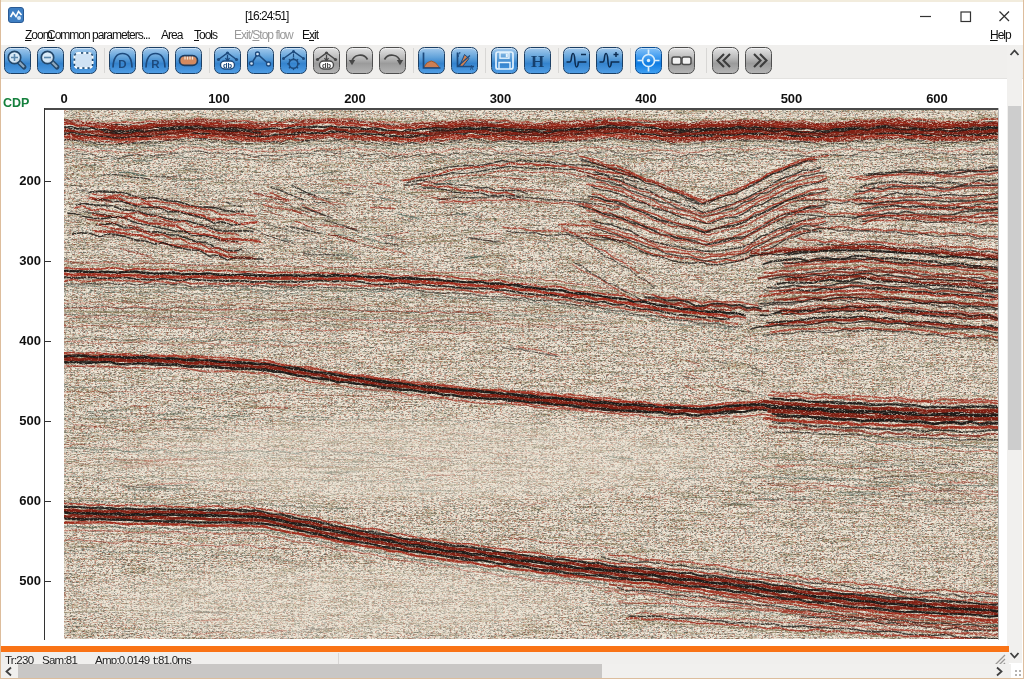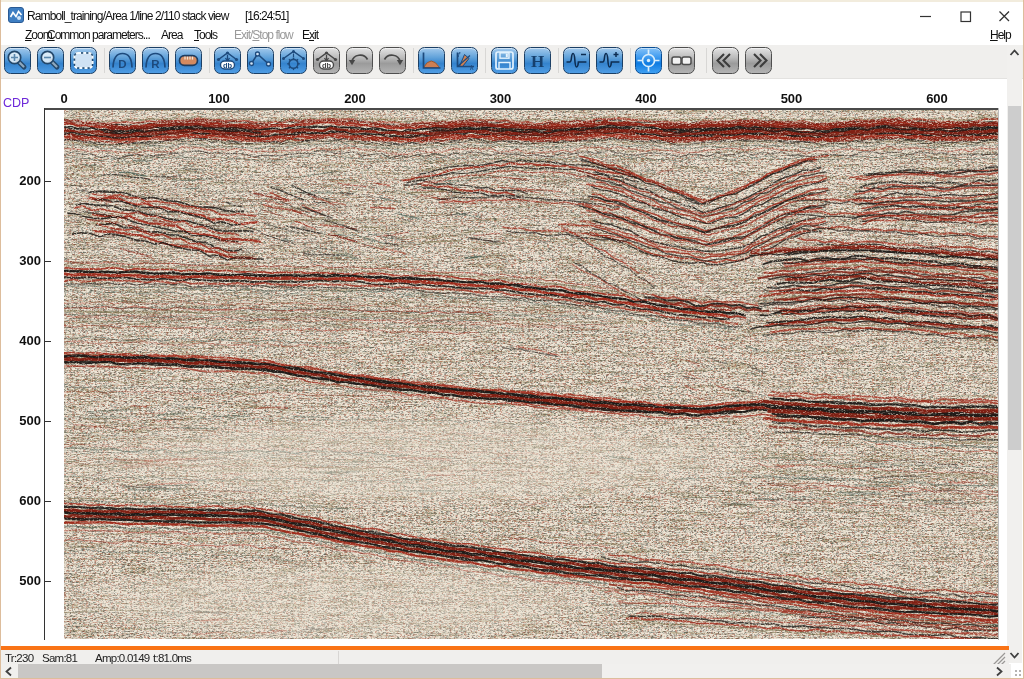--- a/index.html
+++ b/index.html
@@ -11,45 +11,44 @@
 .wbtn{position:absolute;top:0;width:14px;height:28px;color:#222}
 #menu{position:absolute;left:0;top:30px;width:100%;height:15px;background:#fff;font-size:12px;letter-spacing:-1px;color:#111}
 .mi{position:absolute;top:-2px}
 #toolbar{position:absolute;left:0;top:45px;width:100%;height:34px;background:#f0efed;border-bottom:1px solid #e3e2e0}
 .tb{position:absolute;top:2px;width:27px;height:27px;border-radius:6.5px;border:1.5px solid #1c4066;background:linear-gradient(180deg,#a2c9ec 0%,#61a2da 38%,#3583cd 62%,#4f9de5 100%);box-shadow:inset 0 1px 0 rgba(255,255,255,0.5)}
 .tb.gray{border-color:#4f4f4f;background:linear-gradient(180deg,#e3e3e3 0%,#bcbcbc 38%,#9b9b9b 62%,#b3b3b3 100%)}
 .tb.act{border-color:#0a4e94;background:linear-gradient(180deg,#85c2f7 0%,#3d9af0 38%,#0f7ce2 62%,#3fa0f2 100%)}
 .tb svg{position:absolute;left:-1.5px;top:-1.5px}
 .tsep{position:absolute;top:3px;width:1px;height:25px;background:#d8d7d5}
 #main{position:absolute;left:0;top:79px;width:1008px;height:567px;background:#fff}
-#cdp{position:absolute;left:2px;top:17px;font-size:12.5px;font-weight:normal;color:#6d28d9}
+#cdp{position:absolute;left:2px;top:17px;font-size:12.5px;font-weight:bold;color:#15803d}
 .tnum{position:absolute;top:12px;width:60px;text-align:center;font-size:13px;font-weight:bold;color:#111}
 .lnum{position:absolute;left:0;width:40px;text-align:right;font-size:13px;font-weight:bold;color:#111}
 .ltick{position:absolute;left:44px;width:6px;height:1px;background:#333}
 #axh{position:absolute;left:43px;top:29px;width:954px;height:2px;background:#4a4a4a}
 #axv{position:absolute;left:43px;top:29px;width:1px;height:532px;background:#333}
 #pbr{position:absolute;left:997px;top:29px;width:1px;height:532px;background:#bbb}
 #vsb{position:absolute;right:1px;top:45px;width:15px;height:618px;background:#f1f0ee}
 #vthumb{position:absolute;left:1px;top:61px;width:13px;height:344px;background:#cdcdcd}
-#status{position:absolute;left:0;top:646px;width:1008px;height:18px;background:#f0efed;border-top:4px solid #f97316;font-size:11.5px;letter-spacing:-0.75px;color:#222}
+#status{position:absolute;left:0;top:646px;width:1008px;height:18px;background:#f0efed;border-top:6px solid #f97316;font-size:11.5px;letter-spacing:-0.75px;color:#222}
 .st{position:absolute;top:2px}
 #stdiv{position:absolute;left:337px;top:1px;width:1px;height:16px;background:#d8d6d4}
 #hsb{position:absolute;left:0;top:664px;width:1010px;height:14px;background:#f1f0ee}
 #hthumb{position:absolute;left:17px;top:0px;width:584px;height:14px;background:#c9c7c5}
 #grip s{position:absolute;background:#b5b3b1;width:2px;height:2px}
 </style></head><body>
 <div id="win">
 <div id="topedge"></div>
 <div id="title">
  <svg id="ticon" width="16" height="16" viewBox="0 0 16 16">
         <rect x="0.5" y="0.5" width="15" height="15" rx="2.5" fill="#3e7ec2" stroke="#2a5a94"></rect>
         <path d="M2.5,10 L5,5.5 L8,9.5 L10.5,4.5 L13.5,8" fill="none" stroke="#fff" stroke-width="1.6"></path>
         <circle cx="11" cy="11" r="2" fill="#cfe4f8"></circle>
       </svg>
- <div id="ttext">Ramboll_training/Area 1/line 2/110 stack view</div>
  <div id="ttime">[16:24:51]</div>
  <svg class="wbtn" style="left:918px;top:13px" width="14" height="3">
         <path d="M1,1.5 H12" stroke="#333" stroke-width="1.2"></path>
       </svg>
  <svg class="wbtn" style="left:959px;top:9px" width="12" height="12">
         <rect x="1" y="1" width="9.5" height="9.5" fill="none" stroke="#333" stroke-width="1.2"></rect>
       </svg>
  <svg class="wbtn" style="left:997px;top:8px" width="13" height="13">
         <path d="M1.5,1.5 L11,11 M11,1.5 L1.5,11" stroke="#333" stroke-width="1.3"></path>
       </svg>

